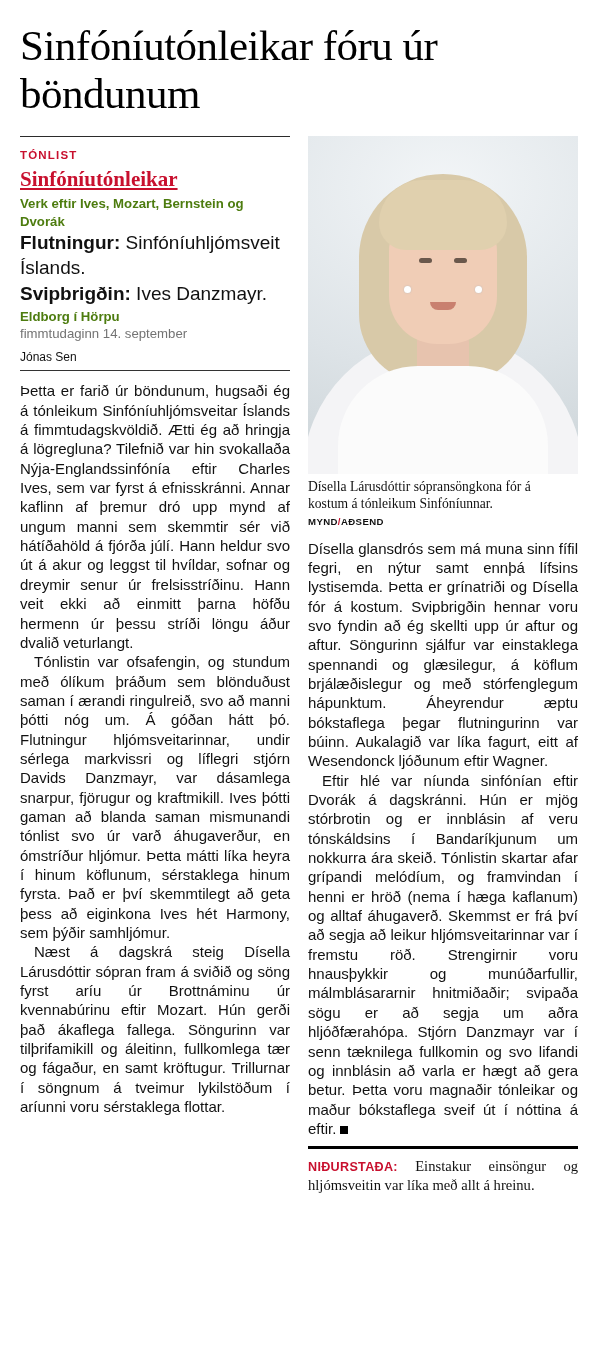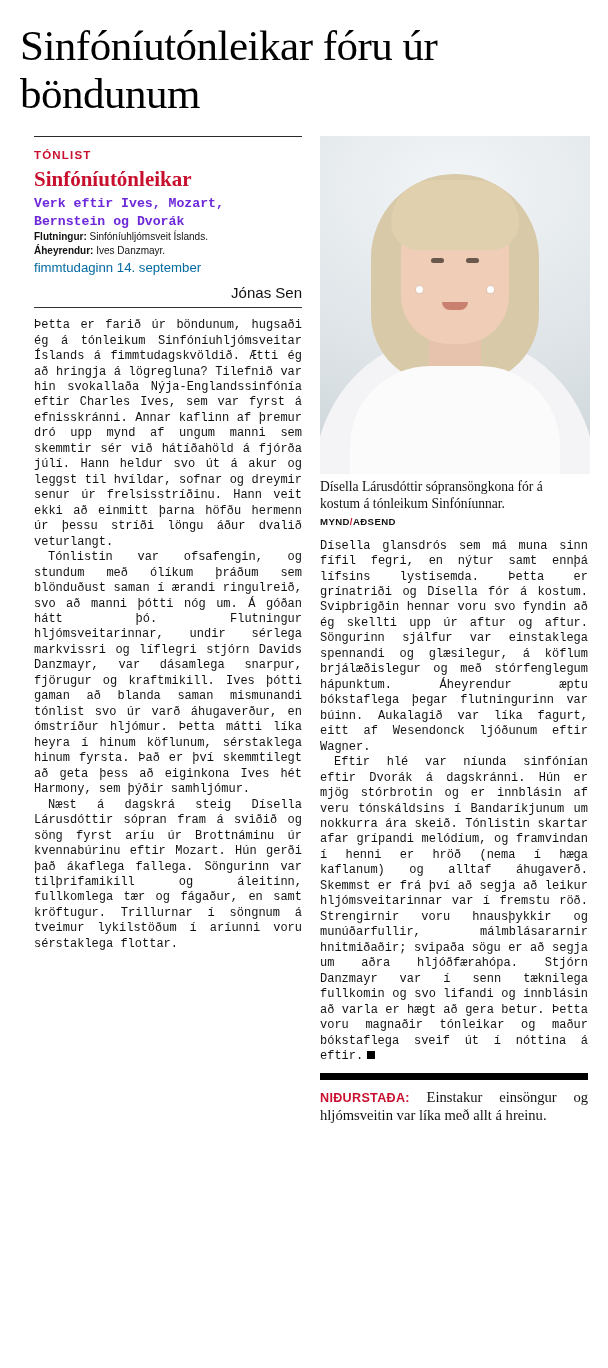--- a/index.html
+++ b/index.html
@@ -35,21 +35,20 @@
     border: 0;
     border-top: 1px solid #2b2b2b;
     margin: 0 0 12px 0;
   }
 
   
   .cols {
     display: flex;
     gap: 18px;
     align-items: flex-start;
-    margin-left: 14px;
   }
   .col {
     width: 270px;
   }
 
   
   .kicker {
     color: #c8102e;
     font-family: "Liberation Sans", sans-serif;
     font-weight: bold;
@@ -57,58 +56,59 @@
     letter-spacing: 1.2px;
     margin: 0 0 6px 0;
   }
   .review-title {
     color: #c8102e;
     font-family: "Liberation Serif", serif;
     font-weight: bold;
     font-size: 21px;
     margin: 0 0 4px 0;
     line-height: 1.15;
+    text-decoration: underline;
   }
   .meta {
     font-family: "Liberation Sans", sans-serif;
-    font-size: 10px;
+    font-size: 19px;
     line-height: 1.32;
     margin: 0 0 1px 0;
     color: #111;
   }
   .meta b { font-weight: bold; }
   .meta-bold {
-    font-family: Liberation Mono, monospace;
+    font-family: Liberation Sans, sans-serif;
     font-weight: bold;
     font-size: 13.2px;
     line-height: 1.32;
-    color: #6d28d9;
+    color: #4d7c0f;
   }
   .meta-plain {
     font-family: "Liberation Sans", sans-serif;
     font-size: 13.2px;
     line-height: 1.32;
-    color: #0369a1;
+    color: #737373;
   }
   .byline {
     font-family: "Liberation Sans", sans-serif;
-    font-size: 15px;
-    text-align: right;
+    font-size: 12px;
+    text-align: left;
     margin: 8px 0 6px 0;
   }
   .rule-byline {
     border: 0;
     border-top: 1px solid #333;
     margin: 6px 0 10px 0;
   }
 
   
   .body-text p {
-    font-family: Liberation Mono, monospace;
-    font-size: 12px;
+    font-family: Liberation Sans, sans-serif;
+    font-size: 15px;
     line-height: 1.29;
     text-align: justify;
     margin: 0;
     text-indent: 0;
     hyphens: auto;
     -webkit-hyphens: auto;
   }
   .body-text p + p {
     text-indent: 14px;
   }
@@ -227,21 +227,21 @@
     font-weight: bold;
     letter-spacing: 0.4px;
     text-align: left;
     margin: 3px 0 0 0;
   }
   .credit .red { color: #c8102e; }
 
   .verdict {
     margin-top: 8px;
     padding-top: 8px;
-    border-top: 7px solid #000000;
+    border-top: 3px solid #000000;
     font-family: "Liberation Serif", serif;
     font-size: 14.6px;
     line-height: 1.29;
     text-align: justify;
   }
   .verdict .label {
     color: #c8102e;
     font-family: "Liberation Sans", sans-serif;
     font-weight: bold;
     font-size: 12.6px;
@@ -268,24 +268,25 @@
 
       <div class="meta-bold">Verk eftir Ives, Mozart, Bernstein og Dvorák</div>
 
       <div class="meta">
         <b>Flutningur:</b>
         <span>Sinfóníuhljómsveit Íslands.</span>
       </div>
 
 
       <div class="meta">
-        <b>Áheyrendur:</b>
+        <b>Svipbrigðin:</b>
         <span>Ives Danzmayr.</span>
       </div>
 
+      <div class="meta-bold">Eldborg í Hörpu</div>
       <div class="meta-plain">fimmtudaginn 14. september</div>
 
       <div class="byline">Jónas Sen</div>
       <hr class="rule-byline">
 
       <div class="body-text">
         <p>Þetta er farið úr böndunum, hugsaði ég á tónleikum Sinfóníuhljómsveitar Íslands á fimmtudagskvöldið. Ætti ég að hringja á lögregluna? Tilefnið var hin svokallaða Nýja-Englandssinfónía eftir Charles Ives, sem var fyrst á efnisskránni. Annar kaflinn af þremur dró upp mynd af ungum manni sem skemmtir sér við hátíðahöld á fjórða júlí. Hann heldur svo út á akur og leggst til hvíldar, sofnar og dreymir senur úr frelsisstríðinu. Hann veit ekki að einmitt þarna höfðu hermenn úr þessu stríði löngu áður dvalið veturlangt.</p>
         <p>Tónlistin var ofsafengin, og stundum með ólíkum þráðum sem blönduðust saman í ærandi ringulreið, svo að manni þótti nóg um. Á góðan hátt þó. Flutningur hljómsveitarinnar, undir sérlega markvissri og líflegri stjórn Davids Danzmayr, var dásamlega snarpur, fjörugur og kraftmikill. Ives þótti gaman að blanda saman mismunandi tónlist svo úr varð áhugaverður, en ómstríður hljómur. Þetta mátti líka heyra í hinum köflunum, sérstaklega hinum fyrsta. Það er því skemmtilegt að geta þess að eiginkona Ives hét Harmony, sem þýðir samhljómur.</p>
         <p>Næst á dagskrá steig Dísella Lárusdóttir sópran fram á sviðið og söng fyrst aríu úr Brottnáminu úr kvennabúrinu eftir Mozart. Hún gerði það ákaflega fallega. Söngurinn var tilþrifamikill og áleitinn, fullkomlega tær og fágaður, en samt kröftugur. Trillurnar í söngnum á tveimur lykilstöðum í aríunni voru sérstaklega flottar.</p>
       </div>

